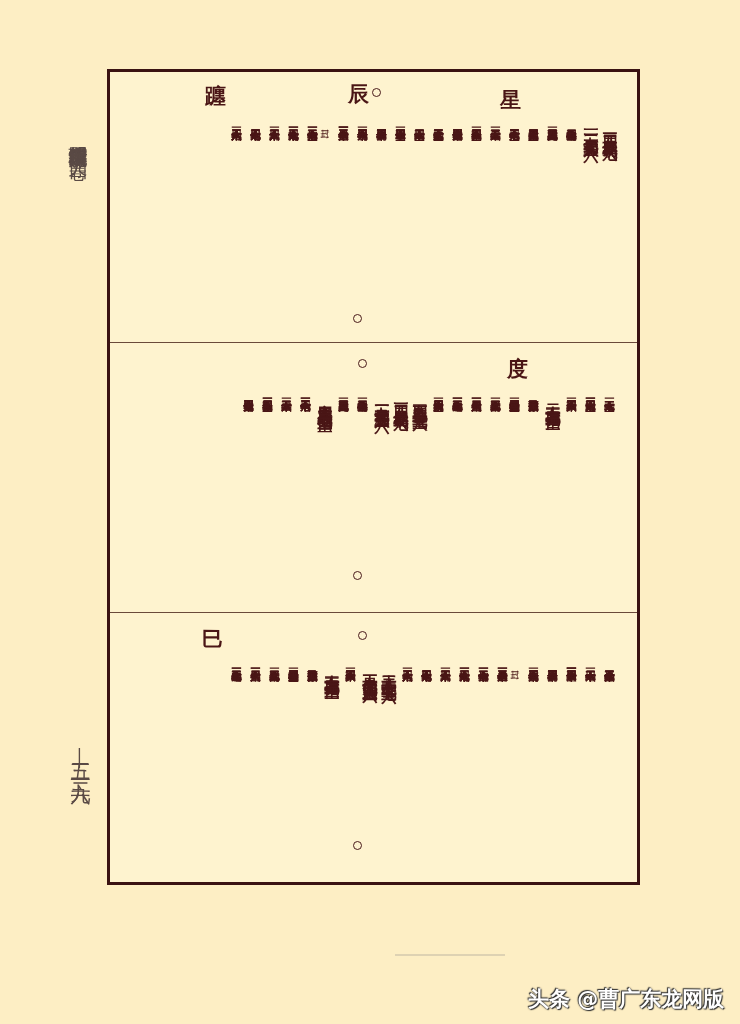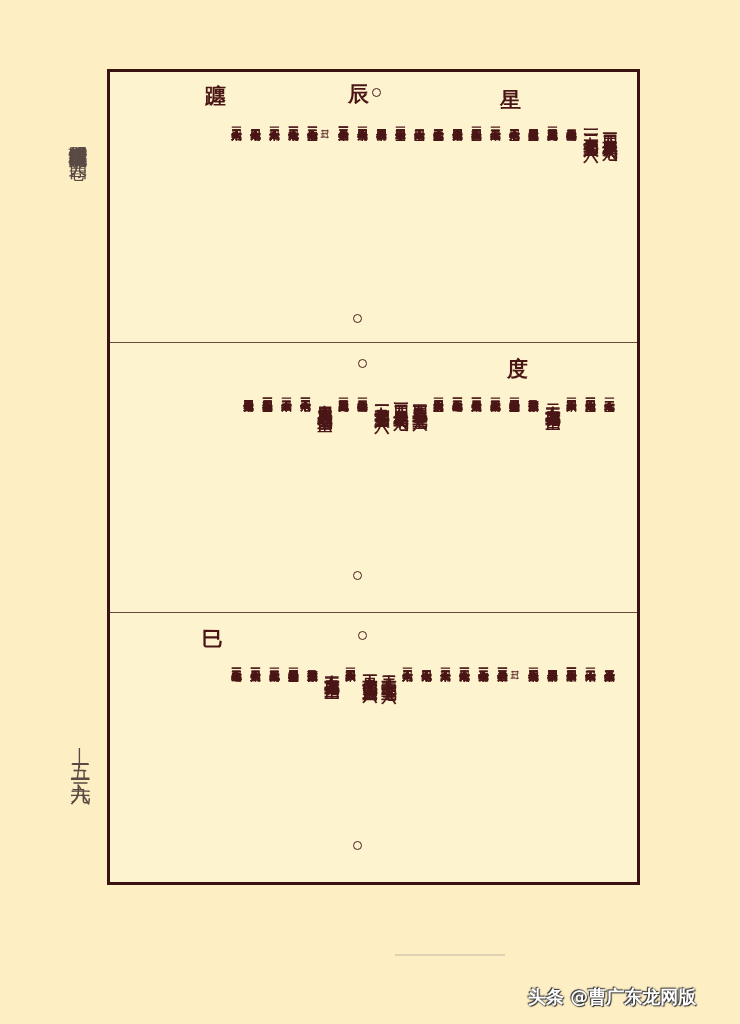--- a/index.html
+++ b/index.html
@@ -36,21 +36,21 @@
     display:flex; flex-direction:row-reverse; gap:0;
   }
   .col {
     writing-mode:vertical-rl; font-size:15px; line-height:19px; width:19px;
     font-weight:bold; color:#4a1616; letter-spacing:1px; white-space:nowrap;
   }
   .col.small { font-size:10px; letter-spacing:0; }
   .col.note { font-size:9px; width:12px; font-weight:normal; }
   .watermark {
     position:absolute; left:528px; top:985px; font-family:"DejaVu Sans", sans-serif;
-    font-size:18px; color:#ffffff; font-weight:bold;
+    font-size:21px; color:#ffffff; font-weight:bold;
     text-shadow: 0 0 2px #333, 1px 1px 1px #333, -1px -1px 1px #333;
   }
   .stain {
     position:absolute; left:395px; top:954px; width:110px; height:2px; background:#c9bfa8; opacity:.6;
   }
 </style>
 </head>
 <body>
 
 <div class="margin-title">

